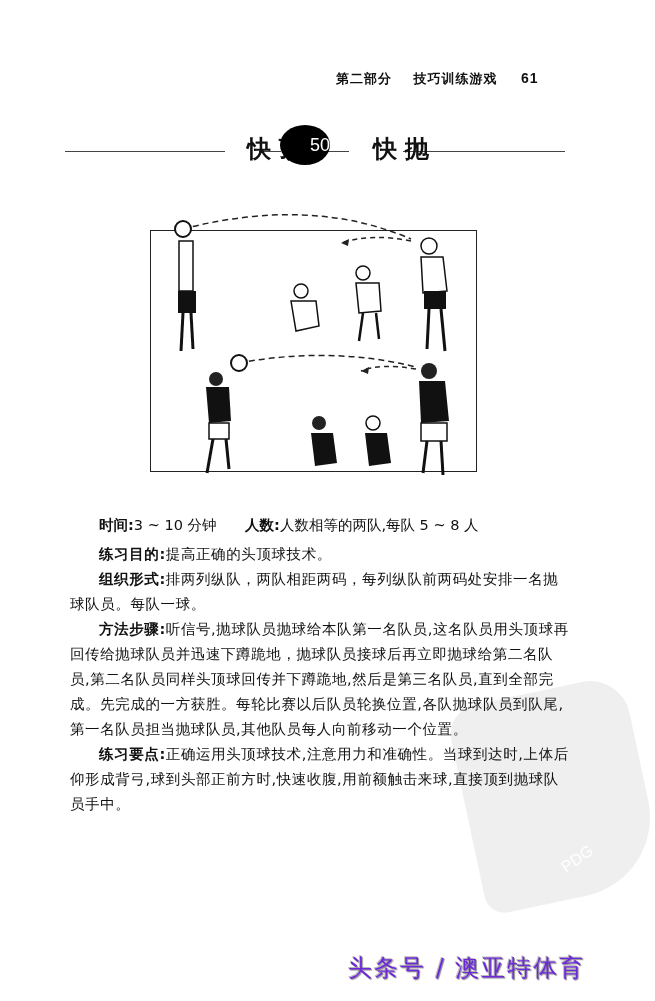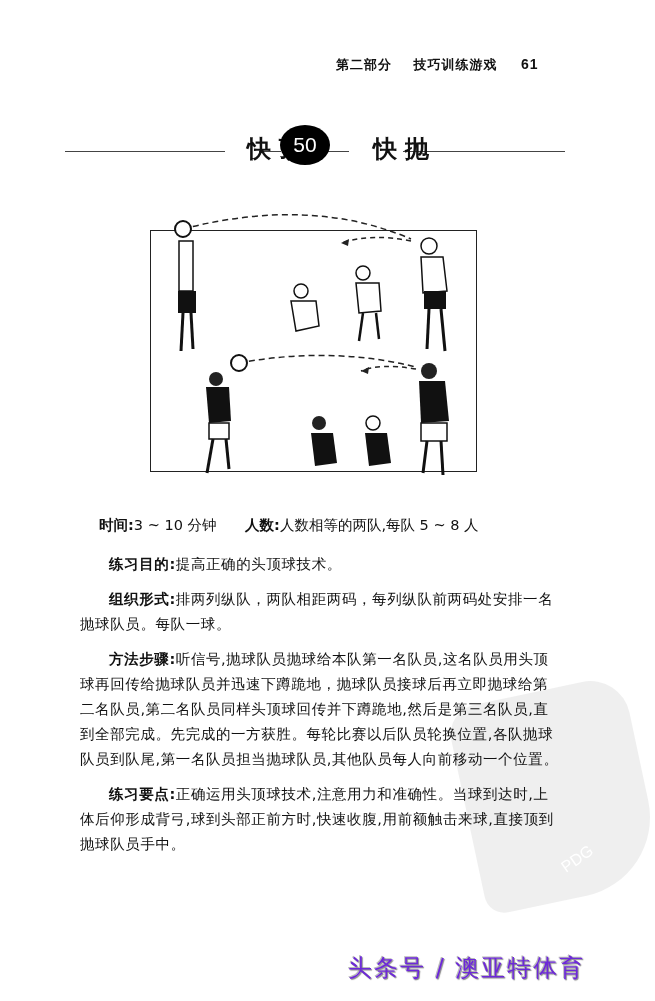--- a/index.html
+++ b/index.html
@@ -1,35 +1,35 @@
 <!DOCTYPE html>
 <html><head>
 <meta charset="utf-8">
 <style>
   html, body { margin: 0; padding: 0; background: #ffffff; }
   body { width: 655px; height: 1001px; position: relative; overflow: hidden;
          font-family: "DejaVu Sans", "Liberation Sans", sans-serif; color: #111; }
-  .running-head { position: absolute; top: 56px; left: 336px; font-size: 13px; font-weight: bold; letter-spacing: 1px; white-space: nowrap; }
+  .running-head { position: absolute; top: 70px; left: 336px; font-size: 13px; font-weight: bold; letter-spacing: 1px; white-space: nowrap; }
   .running-head .sec { margin-right: 16px; }
   .running-head .pg { margin-left: 18px; font-family: "Liberation Sans", sans-serif; font-weight: bold; font-size: 14px; }
   .title-row { position: absolute; top: 125px; left: 65px; width: 500px; height: 40px; }
   .title-line { position: absolute; top: 26px; height: 1px; background: #444; }
   .title-line.l { left: 0; width: 160px; }
   .title-line.r { left: 338px; width: 162px; }
   .title-line.m1 { left: 194px; width: 22px; }
   .title-line.m2 { left: 262px; width: 22px; }
   .title-text { position: absolute; top: 8px; font-size: 24px; font-weight: 900; letter-spacing: 8px; margin-left: 24px; }
   .title-text.a { left: 158px; }
   .title-text.b { left: 284px; }
   .badge { position: absolute; left: 215px; top: 0; width: 50px; height: 40px; border-radius: 50%; background: #000; color: #fff;
-           font-family: "Liberation Sans", sans-serif; font-size: 21px; line-height: 40px; text-align: center; }
+           font-family: "Liberation Sans", sans-serif; font-size: 18px; line-height: 40px; text-align: right; }
   .illustration { position: absolute; left: 150px; top: 230px; width: 325px; height: 240px; border: 1.5px solid #222; }
   .illustration svg { position: absolute; left: -20px; top: -20px; }
   .body-text { position: absolute; left: 70px; width: 500px; font-size: 14.5px; line-height: 25px; letter-spacing: 0.6px; }
-  .para { text-indent: 2em; margin: 10px; }
+  .para { text-indent: 2em; margin: 0; }
   .label { font-weight: bold; }
   .meta-row { position: absolute; top: 516px; left: 99px; font-size: 14.5px; white-space: nowrap; }
   .meta-row .second { margin-left: 24px; }
   .watermark-seal { position: absolute; left: 465px; top: 690px; width: 180px; height: 210px; background: #ececec;
                     transform: rotate(-12deg); border-radius: 30px 40px 80px 20px; opacity: 0.85; }
   .seal-text { position: absolute; left: 560px; top: 850px; transform: rotate(-35deg); color: #fff; font-family: "Liberation Sans", sans-serif; font-size: 16px; }
   .footer-wm { position: absolute; left: 348px; top: 952px; font-size: 24px; color: #6d28d9; letter-spacing: 2px;
                text-shadow: 1px 1px 1px #888, -1px -1px 0 #bbb; }
 </style>
 </head>

